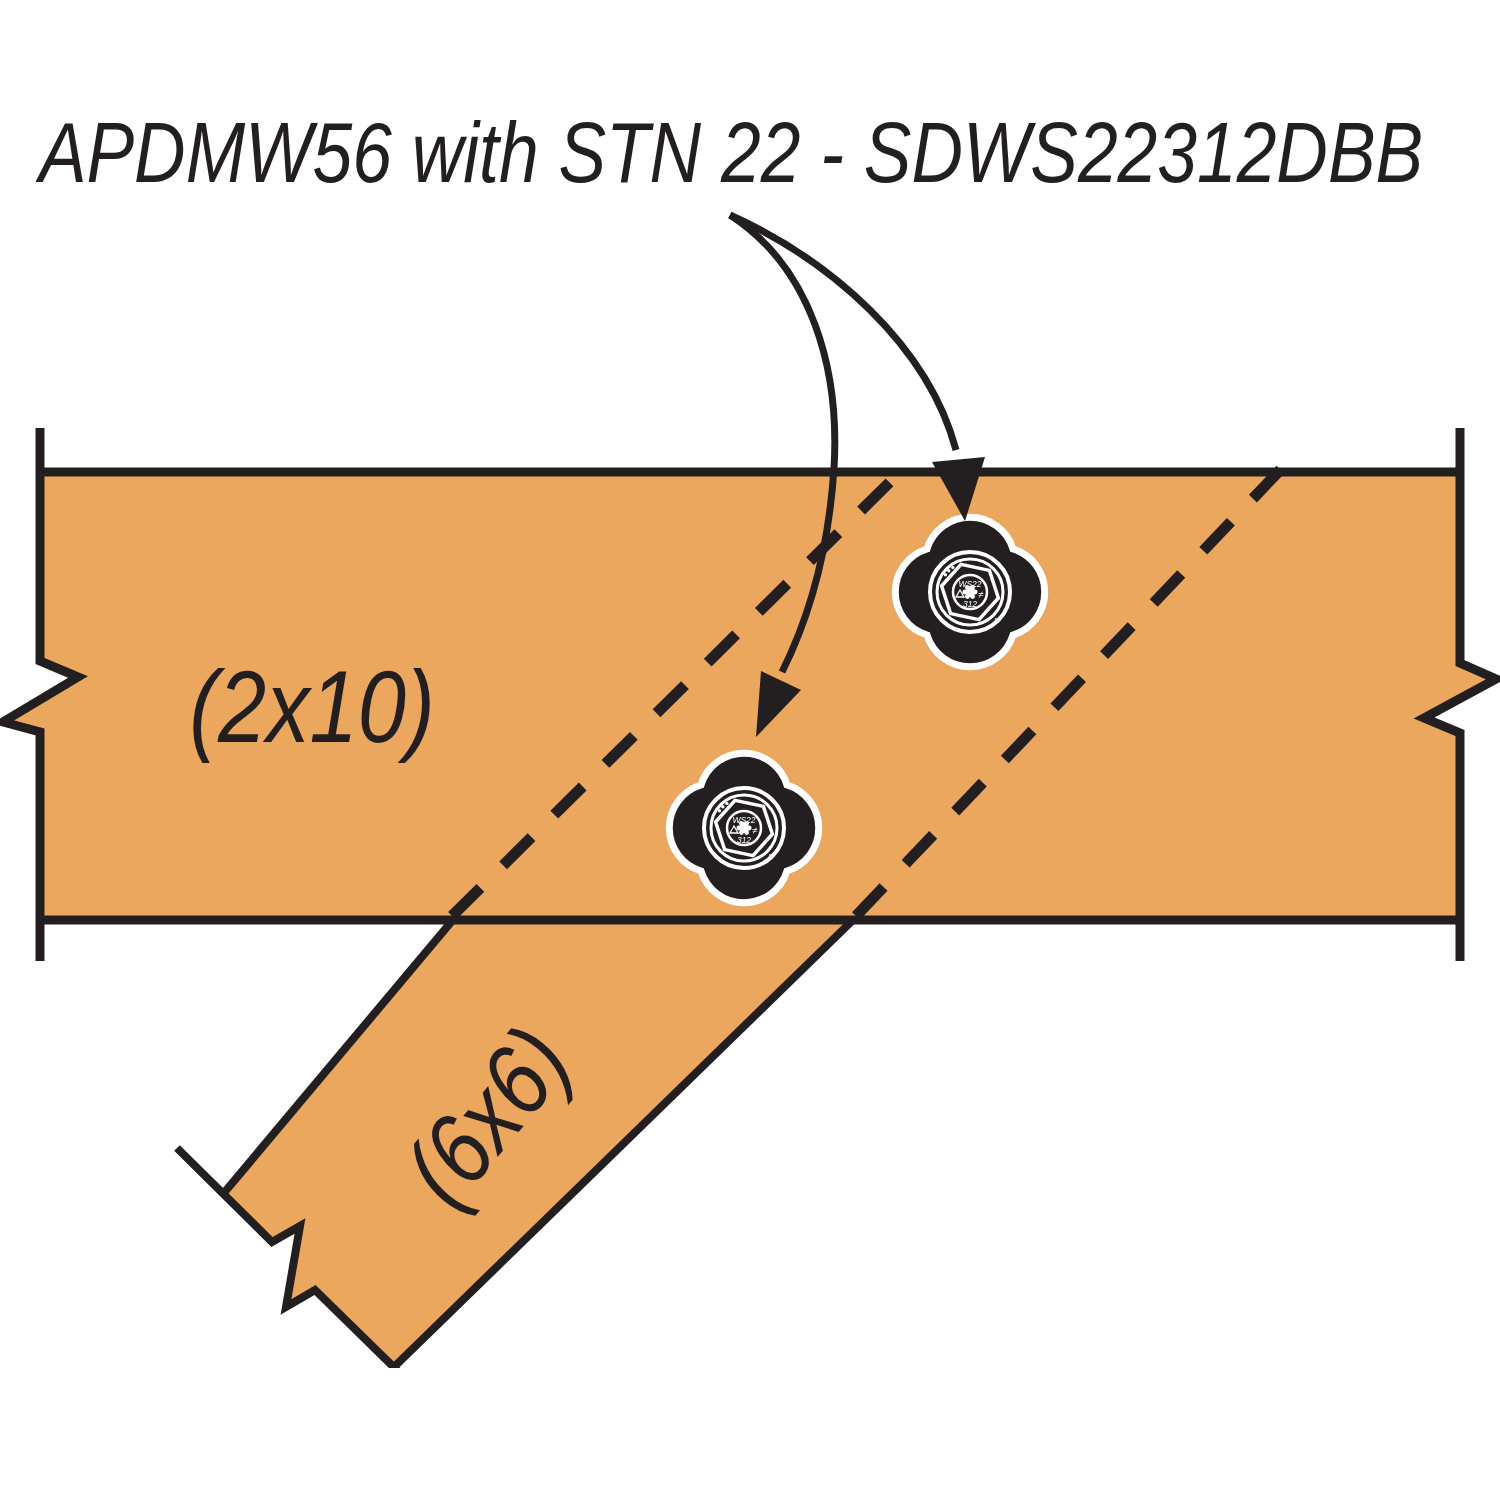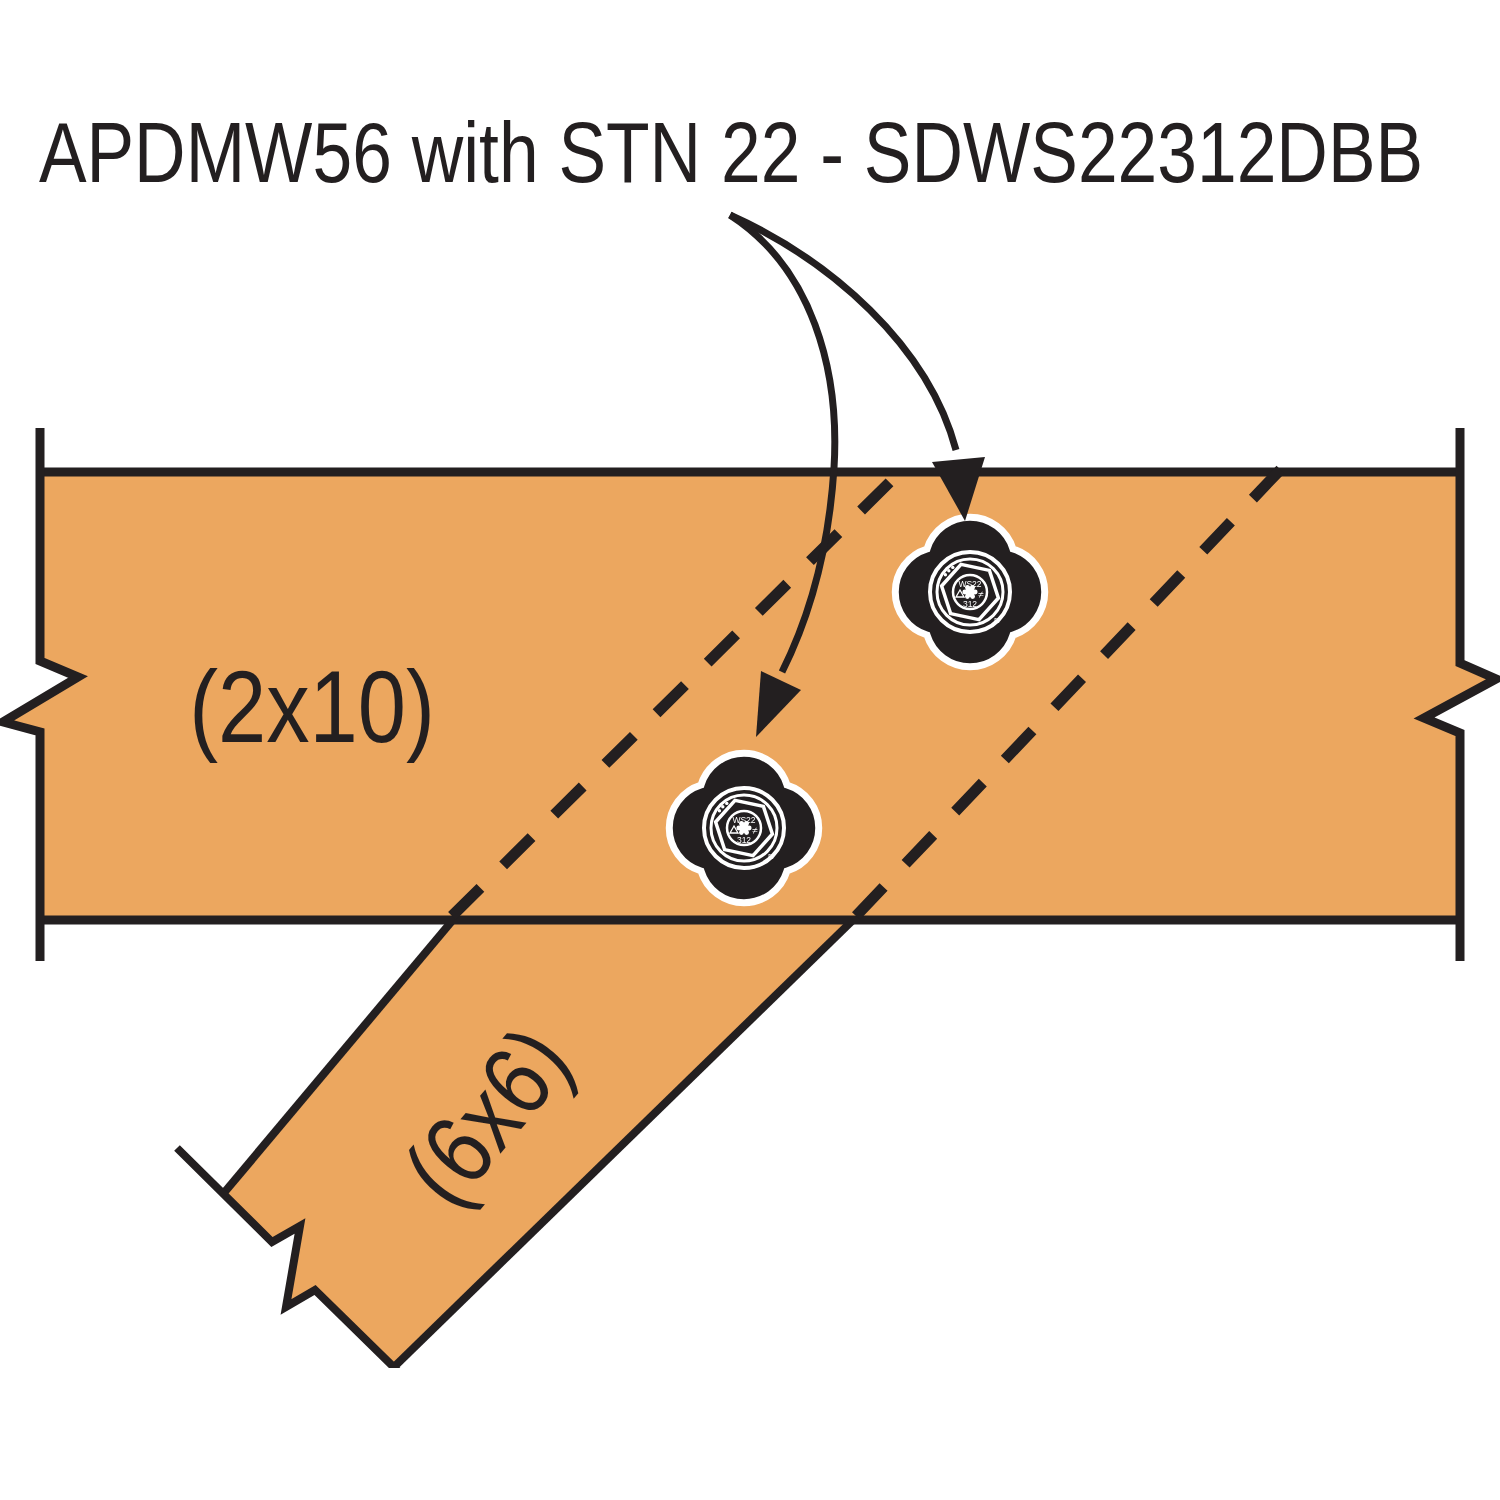--- a/index.html
+++ b/index.html
@@ -1,16 +1,16 @@
 <!DOCTYPE html>
 <html><head>
 <meta charset="utf-8">
 <style>
   html,body{margin:0;padding:0;background:#ffffff;}
-  .stage{width:1500px;height:1368px;position:relative;background:#ffffff;overflow:hidden;}
+  .stage{width:1500px;height:1368px;position:relative;background:#ffffff;overflow:hidden;font-style:italic;}
   svg{display:block;}
   text{font-family:"Liberation Sans","DejaVu Sans",sans-serif;fill:#231f20;}
   .wood{fill:#eca75f;}
   .ln{stroke:#231f20;fill:none;}
   .wtxt{fill:#ffffff;}
 </style>
 </head>
 <body>
 
 <div class="stage">

